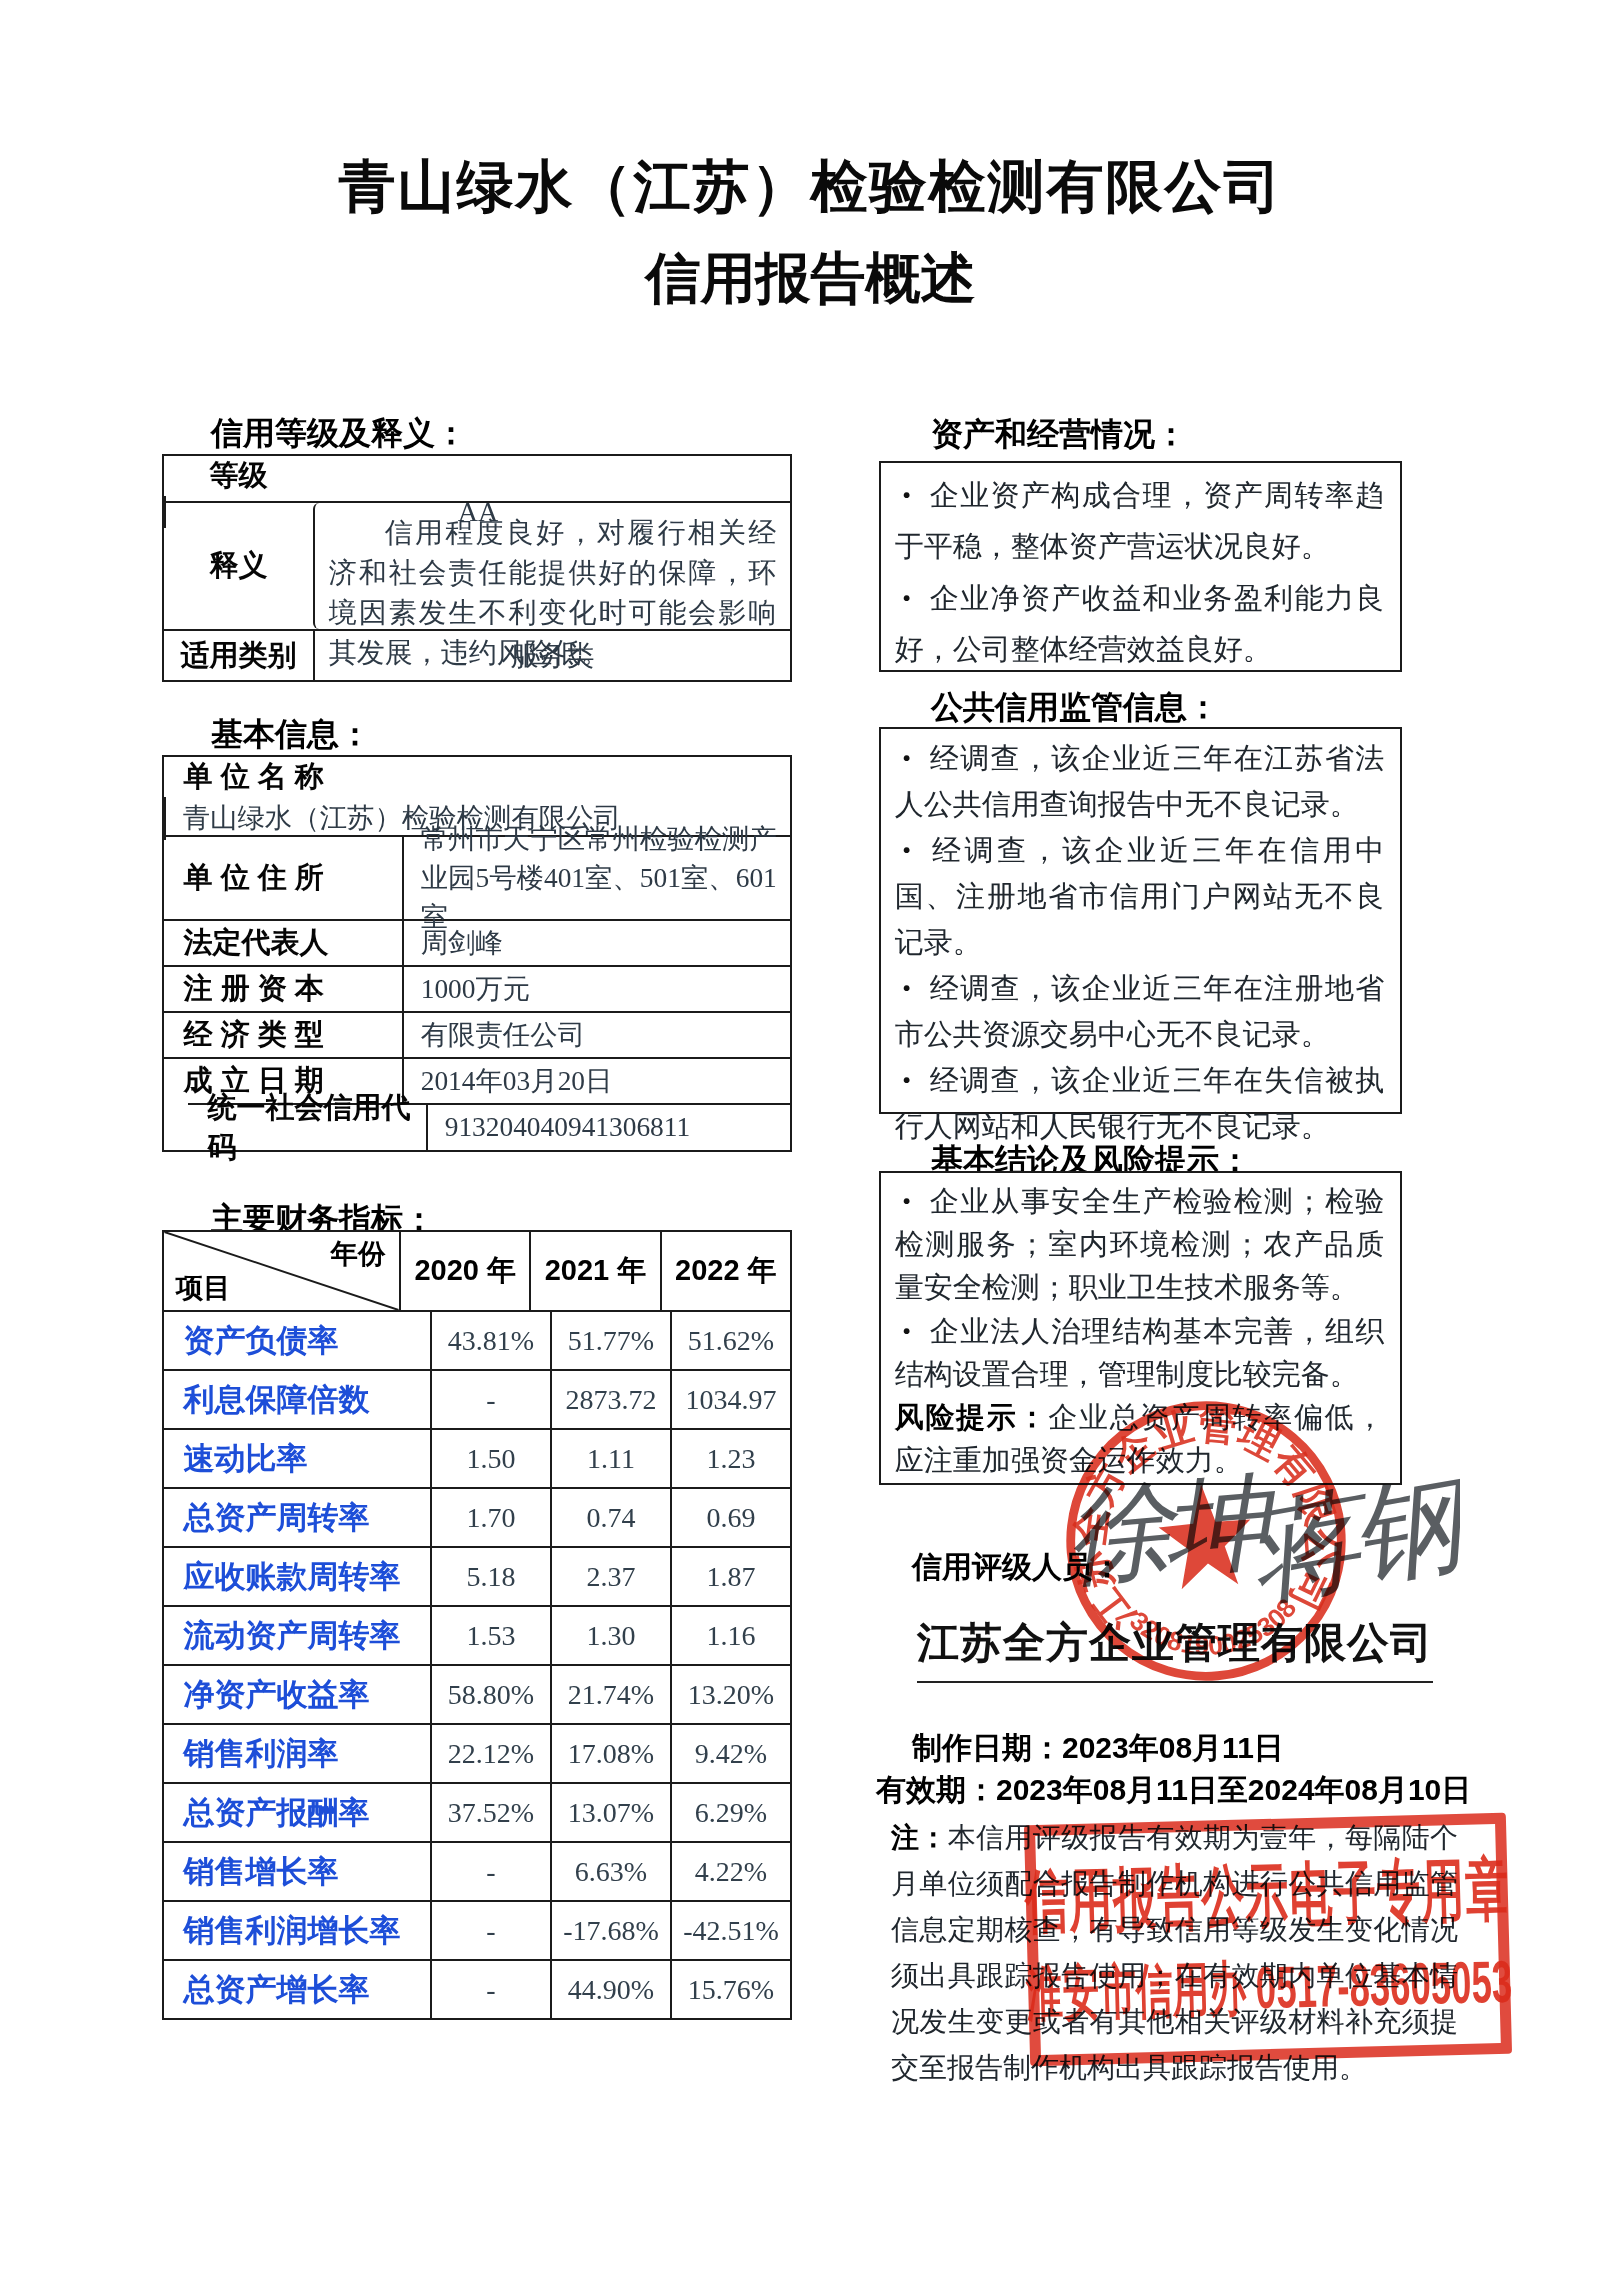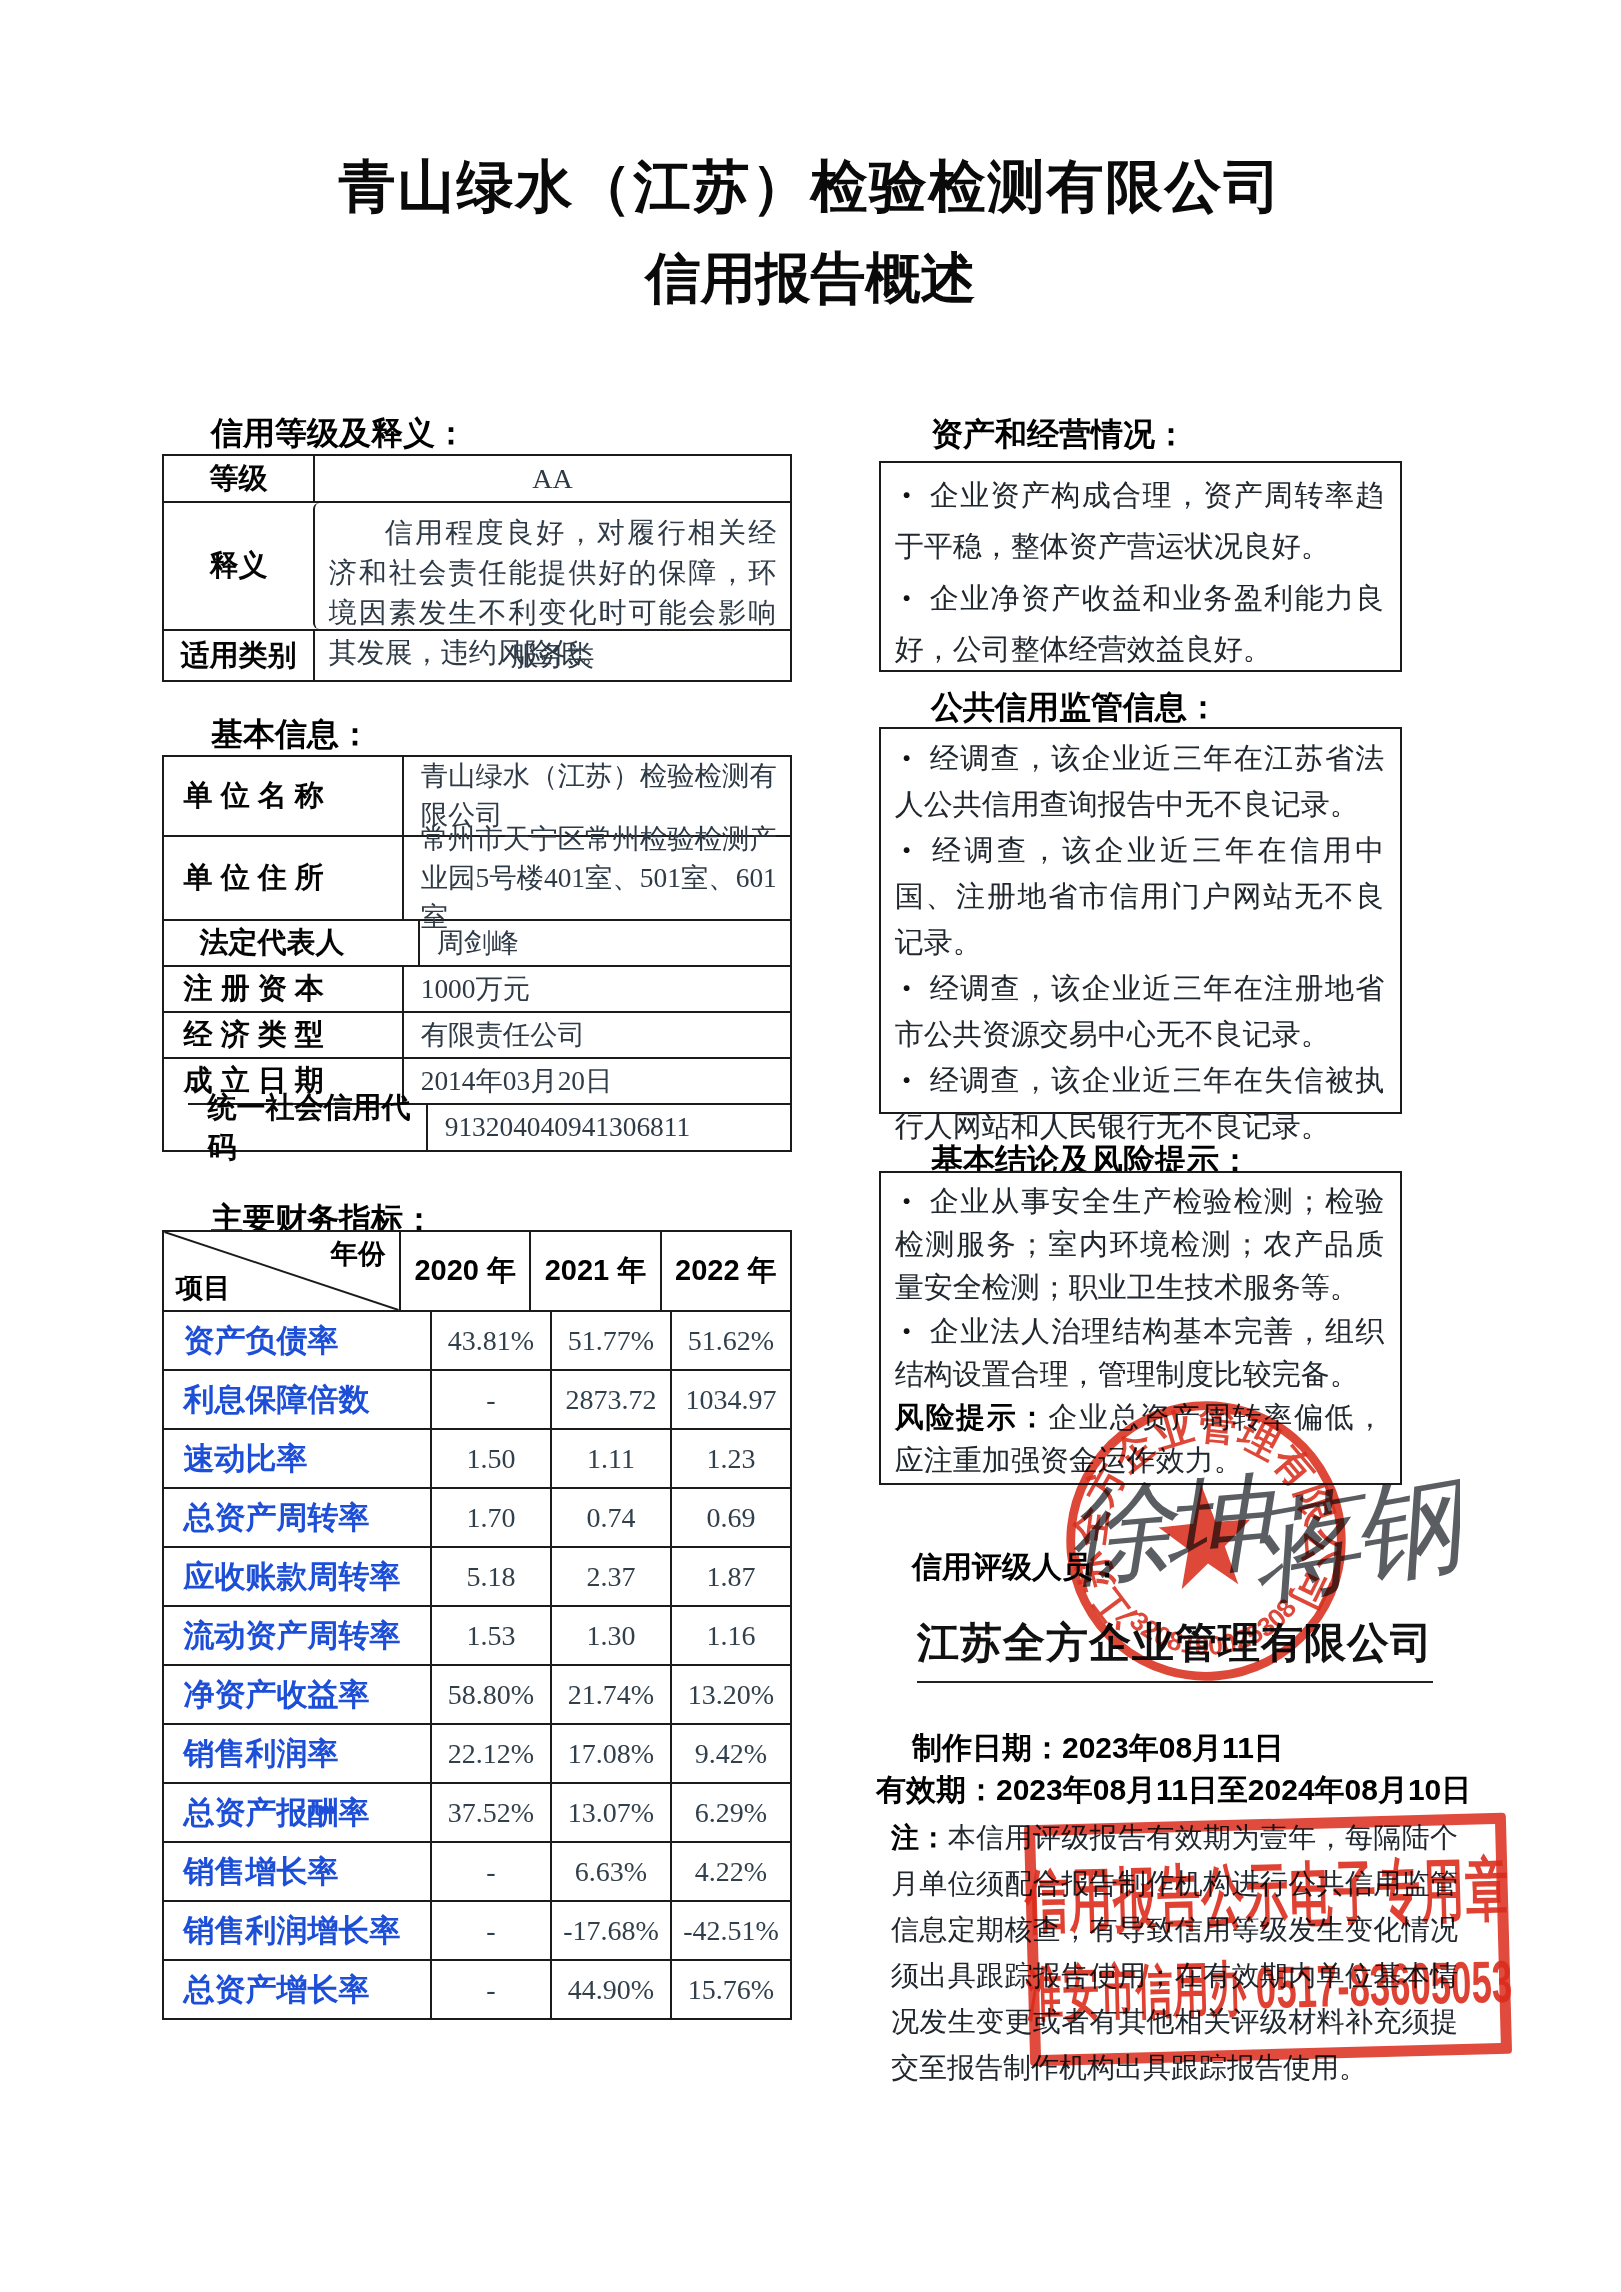--- a/index.html
+++ b/index.html
@@ -10,21 +10,21 @@
   .title-l1{font-size:57px;font-weight:bold;letter-spacing:2px;color:#0a0a0a;
             font-family:"Liberation Serif","DejaVu Serif",serif;}
   .title-l2{font-size:55px;font-weight:bold;margin-top:15.7px;color:#0a0a0a;}
   
   .heading{position:absolute;font-family:"Liberation Sans","DejaVu Sans",sans-serif;
            font-weight:bold;font-size:32px;color:#000;white-space:nowrap;}
   .h-left{left:211px;} .h-right{left:931px;}
   
   .tbl{position:absolute;left:162px;width:630px;border:2.9px solid #1b1b1b;box-sizing:border-box;background:#fff;}
   .t-row{display:flex;border-top:2px solid #1b1b1b;box-sizing:content-box;}
-  .t-row:first-child{border-top:none;}
+  .t-row:first-child{border-top:none;flex-direction:column;}
   .t-label{display:flex;align-items:center;font-family:"Liberation Sans","DejaVu Sans",sans-serif;
            font-weight:bold;font-size:29px;color:#050505;box-sizing:border-box;}
   .t-value{flex:1;border-left:2px solid #1b1b1b;font-size:28px;color:#2e3a46;
            display:flex;align-items:center;box-sizing:border-box;}
   .rating .t-label{width:149px;justify-content:center;}
   .rating .t-value{justify-content:center;}
   .rating .r1 .t-value{display:block;padding:9.8px 13.7px 0 13.7px;text-indent:2em;
                        text-align:justify;line-height:40px;border-radius:6px;}
   .basic .t-label{width:238px;padding-left:19.6px;}
   .basic .t-value{padding:2px 5.9px 2px 16.7px;line-height:39px;font-size:27.4px;}
@@ -106,21 +106,21 @@
   <div class="heading h-left" style="top:713px">基本信息：</div>
   <div class="tbl basic" id="basic-table" style="top:755px">
       <div class="t-row r0" style="height: 78px;">
         <div class="t-label">单 位 名 称</div>
         <div class="t-value">青山绿水（江苏）检验检测有限公司</div>
       </div>
       <div class="t-row r1" style="height: 82px;">
         <div class="t-label">单 位 住 所</div>
         <div class="t-value">常州市天宁区常州检验检测产业园5号楼401室、501室、601室</div>
       </div>
-      <div class="t-row r2" style="height: 44px; padding-left: 16px;">
+      <div class="t-row r2" style="height: 44px;">
         <div class="t-label">法定代表人</div>
         <div class="t-value">周剑峰</div>
       </div>
       <div class="t-row r3" style="height: 44px;">
         <div class="t-label">注 册 资 本</div>
         <div class="t-value">1000万元</div>
       </div>
       <div class="t-row r4" style="height: 44px;">
         <div class="t-label">经 济 类 型</div>
         <div class="t-value">有限责任公司</div>

